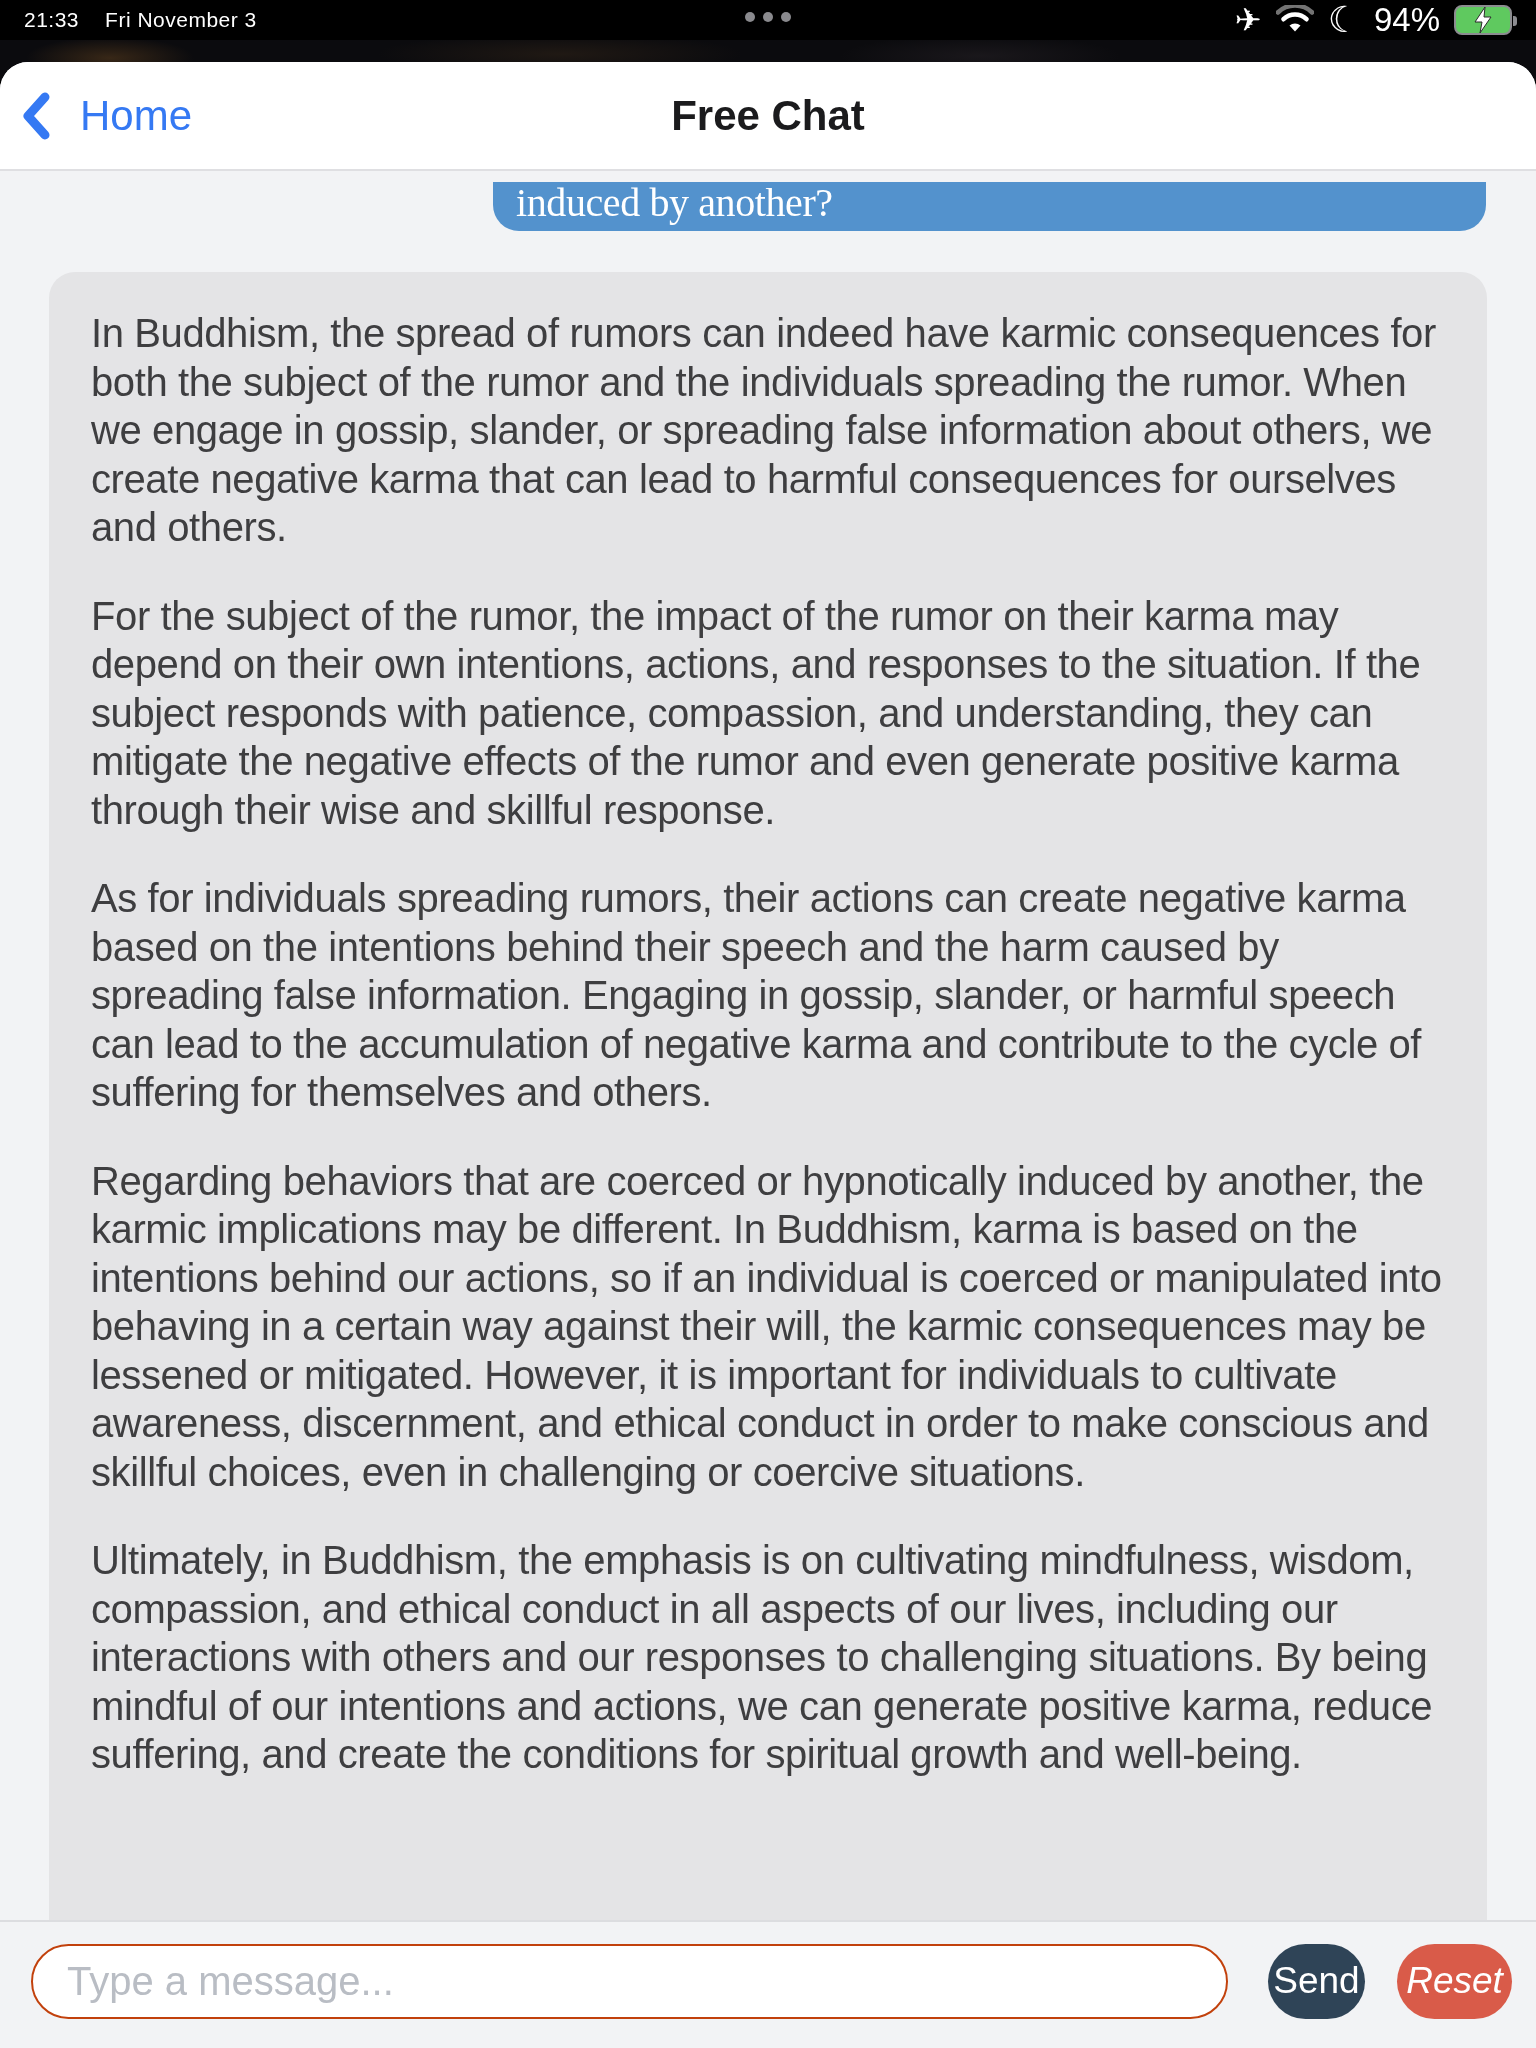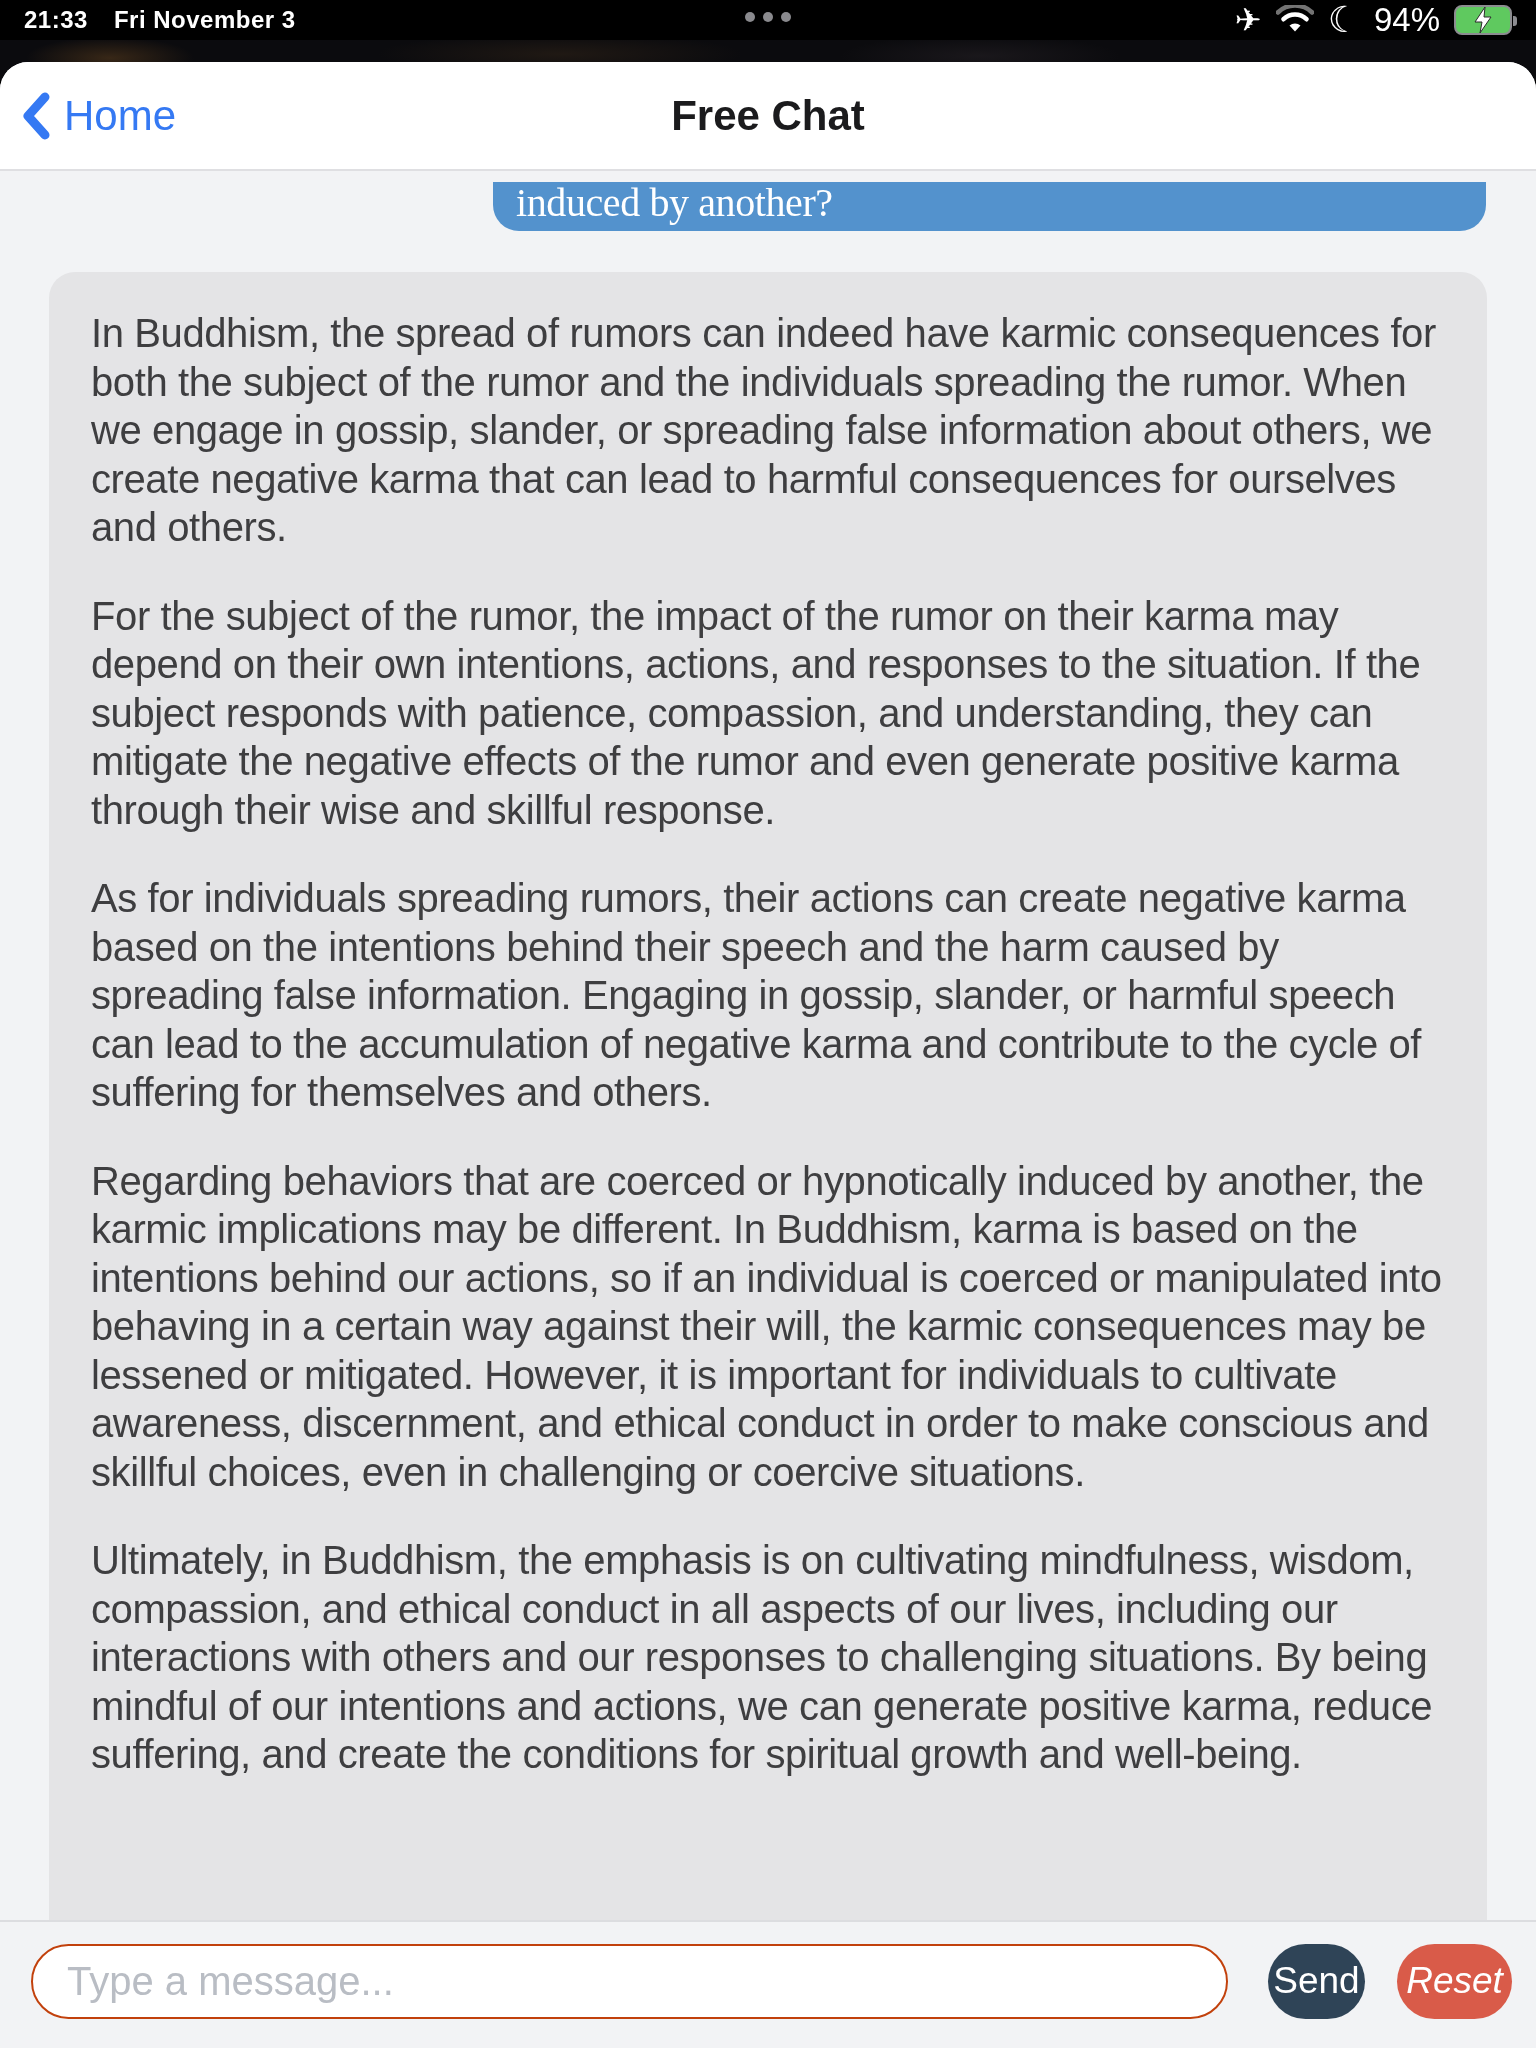--- a/index.html
+++ b/index.html
@@ -11,21 +11,21 @@
     overflow:hidden;
   }
 
   
   .status-bar {
     position:absolute; left:0; top:0; width:1536px; height:40px;
     background:#000; color:#fff;
     display:flex; align-items:center;
     padding:0 24px;
   }
-  .sb-left { display:flex; gap:26px; align-items:center; font-size:24px; font-weight:700; letter-spacing:.5px; }
+  .sb-left { display:flex; gap:26px; align-items:center; font-size:21px; font-weight:400; letter-spacing:.5px; }
   .sb-center { position:absolute; left:50%; top:12px; transform:translateX(-50%); display:flex; gap:8px; }
   .sb-dot { width:10px; height:10px; border-radius:50%; background:#8a8a8e; }
   .sb-right { margin-left:auto; display:flex; align-items:center; gap:14px; font-size:33px; }
   .sb-glyph { font-size:32px; line-height:1; }
   .battery { position:relative; width:58px; height:30px; border-radius:8px; background:#5fc95f; border:2px solid #8c8c90; display:flex; align-items:center; justify-content:center; }
   .battery:after { content:""; position:absolute; right:-7px; top:9px; width:4px; height:10px; background:#8c8c90; border-radius:0 3px 3px 0; }
   .bolt { width:20px; height:26px; fill:#fff; stroke:#2a2a2a; stroke-width:1; }
 
   
   .behind-strip {
@@ -42,21 +42,21 @@
     position:absolute; left:0; top:62px; width:1536px; height:1986px;
     background:#f2f3f5; border-radius:28px 28px 0 0; overflow:hidden;
   }
 
   
   .nav {
     position:relative; width:100%; height:109px; background:#fff;
     border-bottom:2px solid #dfdfe2;
     display:flex; align-items:center;
   }
-  .back-btn { display:flex; align-items:center; gap:14px; margin-left:22px; color:#3579f3; cursor:pointer; }
+  .back-btn { display:flex; align-items:center; gap:30px; margin-left:22px; color:#3579f3; cursor:pointer; }
   .back-chevron { width:28px; height:48px; }
   .back-chevron polyline { fill:none; stroke:#3579f3; stroke-width:9; stroke-linecap:round; stroke-linejoin:round; }
   .back-label { font-size:42px; }
   .nav-title {
     position:absolute; left:50%; top:50%; transform:translate(-50%,-50%);
     font-size:42px; font-weight:700; color:#1b1b1d;
   }
 
   
   .chat { position:relative; width:100%; height:1749px; background:#f2f3f5; overflow:hidden; }

